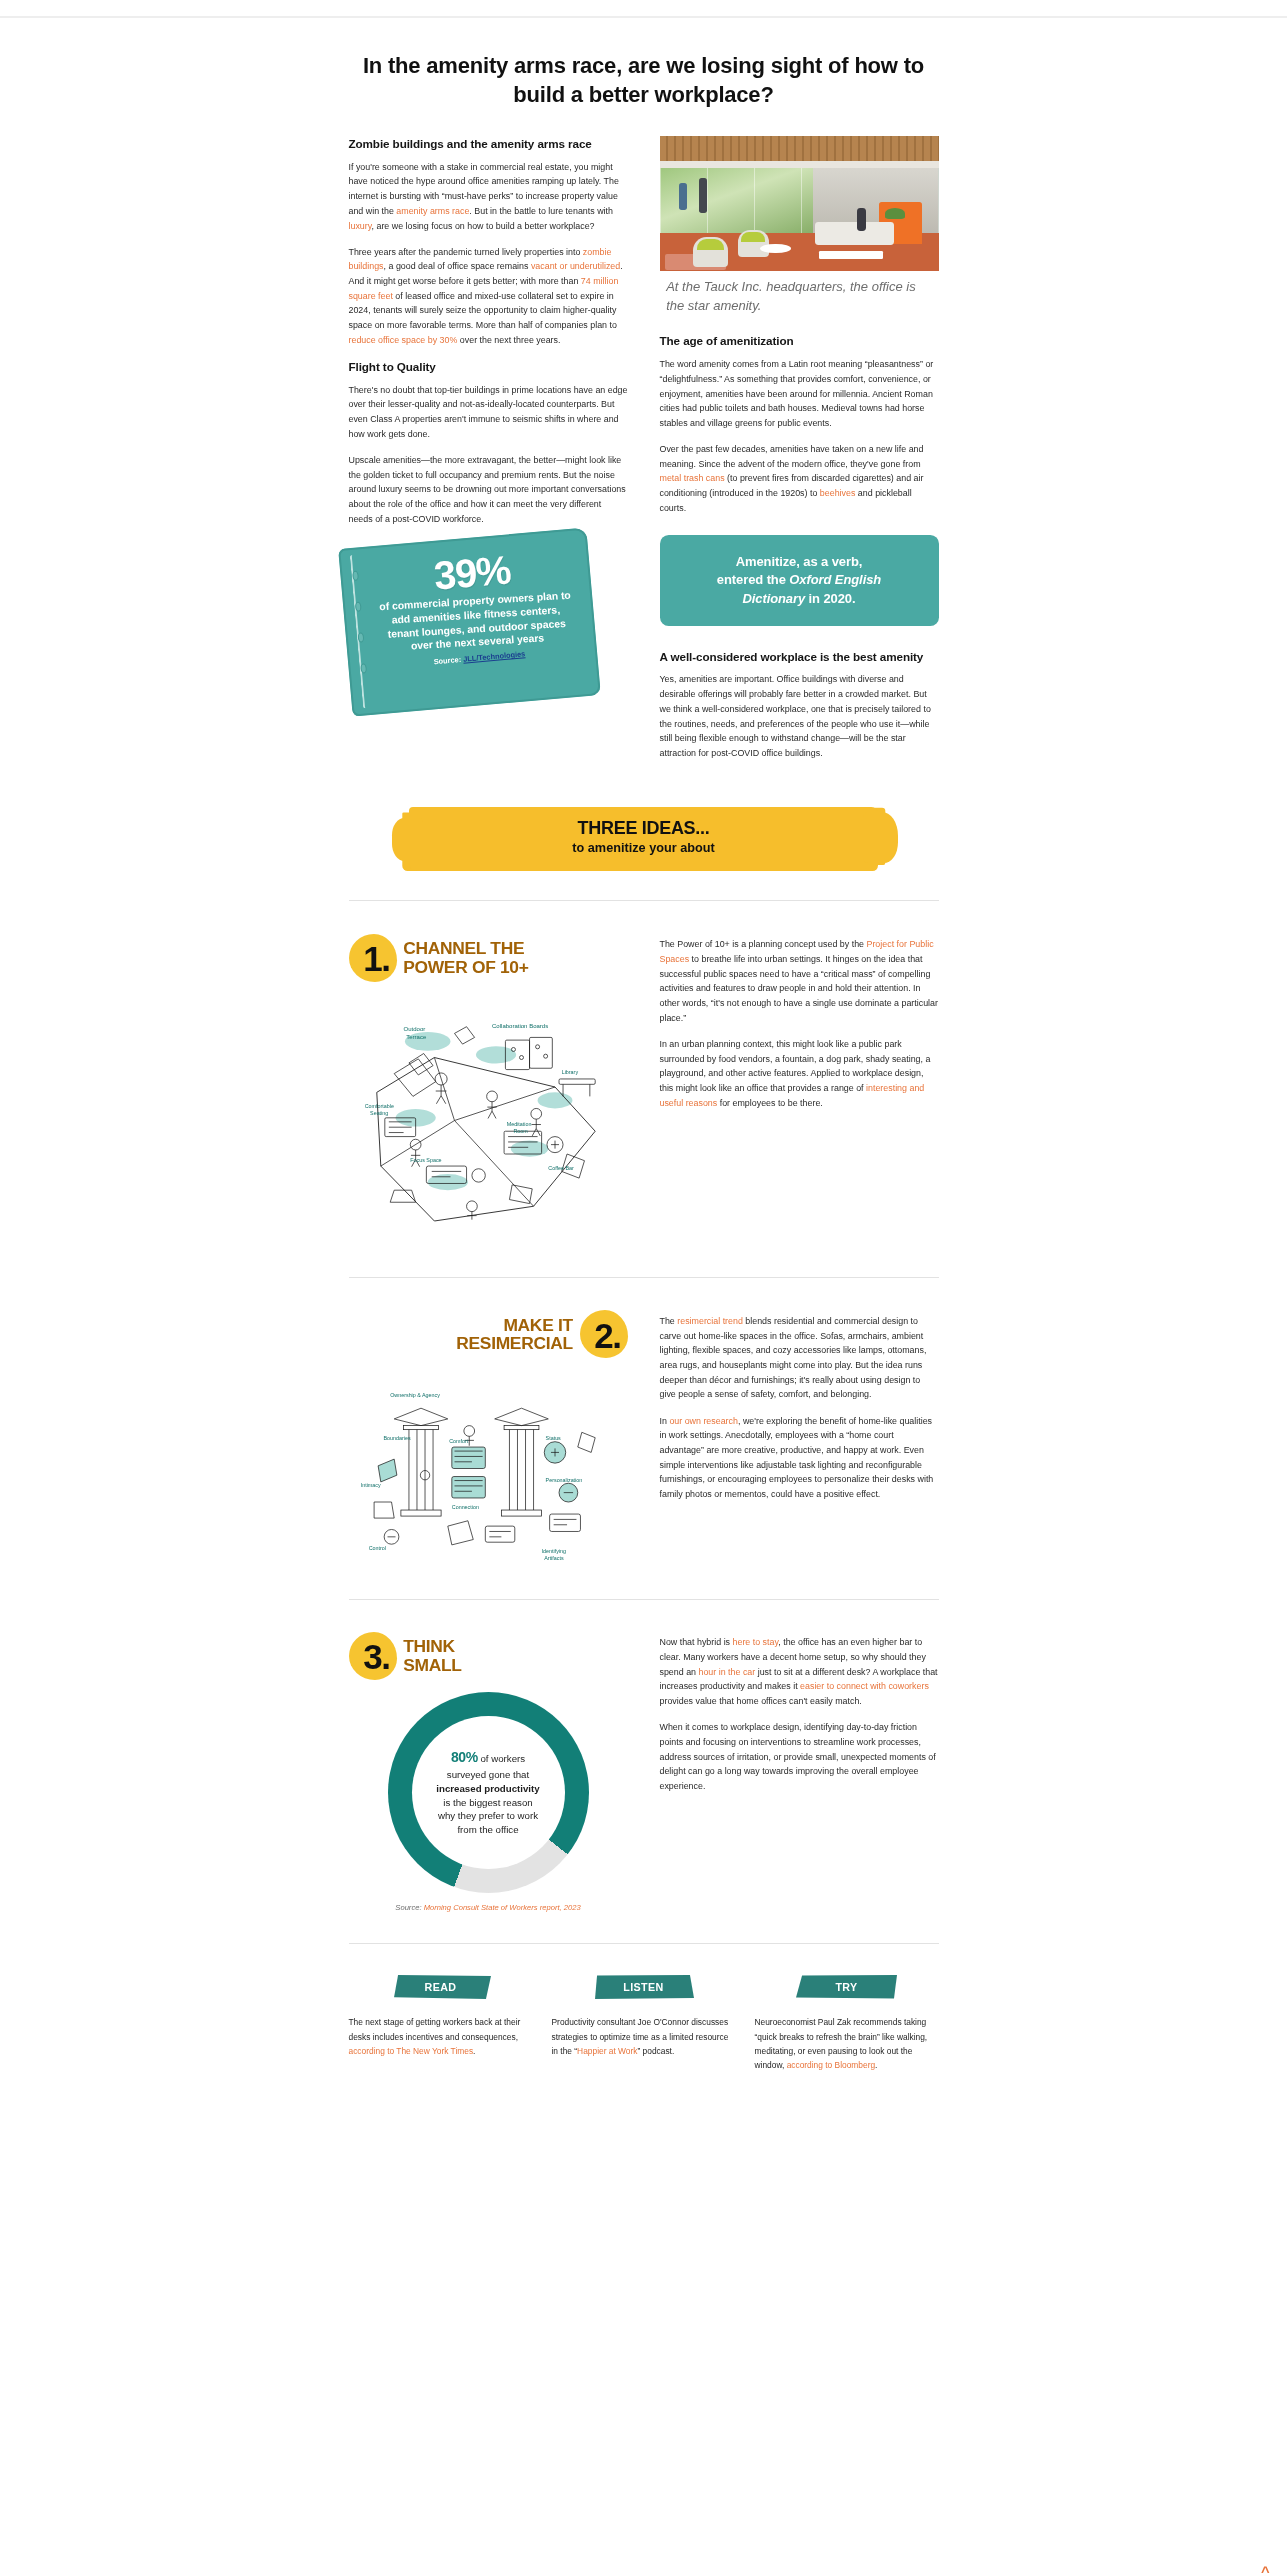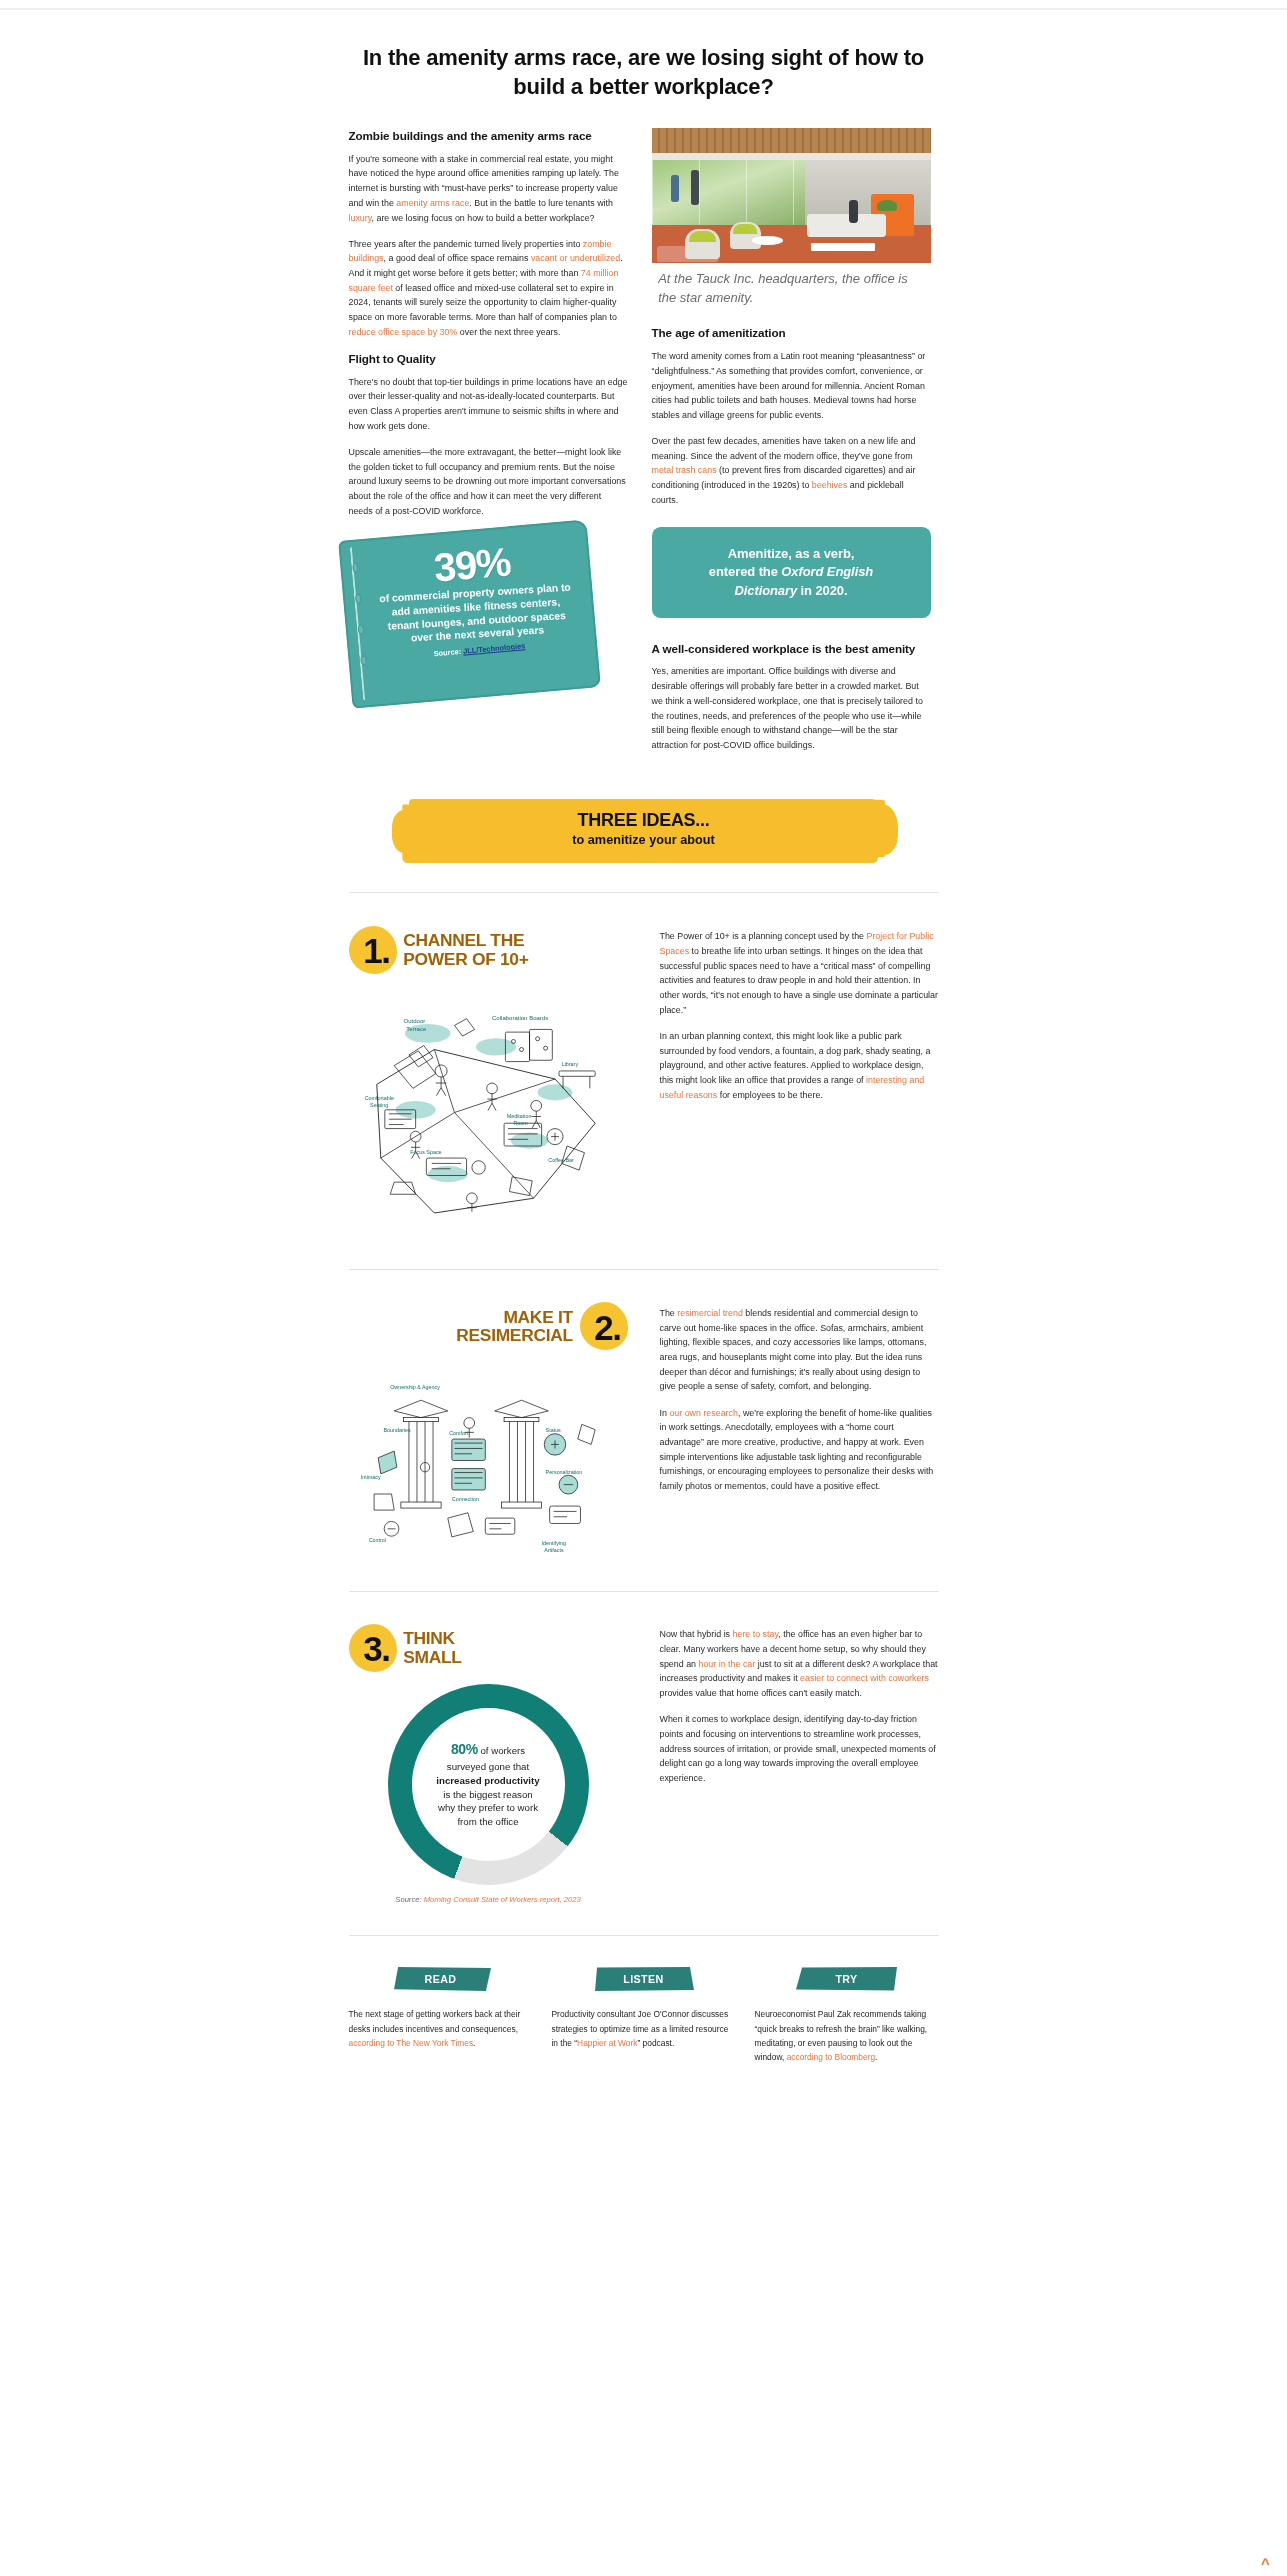--- a/index.html
+++ b/index.html
@@ -6,37 +6,37 @@
   html, body { margin:0; padding:0; }
   body {
     width:1287px;
     background:#ffffff;
     font-family:"Liberation Sans", sans-serif;
     color:#1b1b1b;
     -webkit-font-smoothing:antialiased;
   }
   .page { width:1287px; min-height:2576px; position:relative; background:#fff; }
   .topline { position:absolute; top:0; left:0; right:0; height:2px; background:#eeeeee; }
-  .wrap { width:590px; margin:8px auto; padding-top:20px; }
+  .wrap { width:590px; margin:16px auto; padding-top:20px; }
 
   
   .headline {
     font-family:"Liberation Sans", sans-serif;
     font-weight:700;
     font-size:22px;
     line-height:1.32;
     text-align:center;
     letter-spacing:-0.2px;
     color:#111;
     margin:14.8px auto 27px;
     width:577px;
   }
 
   
-  .cols { display:flex; gap:24px; align-items:flex-start; }
+  .cols { display:flex; gap:32px; align-items:flex-start; }
   .col { width:279px; }
 
   h2.sect {
     font-size:11.7px;
     font-weight:700;
     line-height:1.3;
     color:#161616;
     margin:0 0 8.7px 0;
     letter-spacing:-0.1px;
   }

